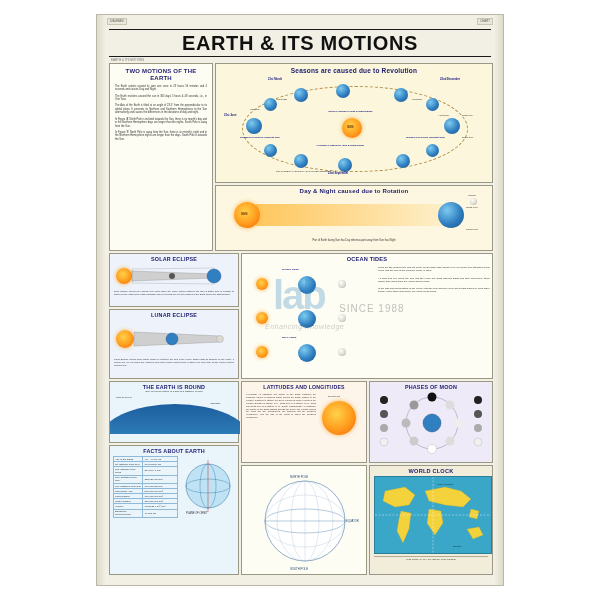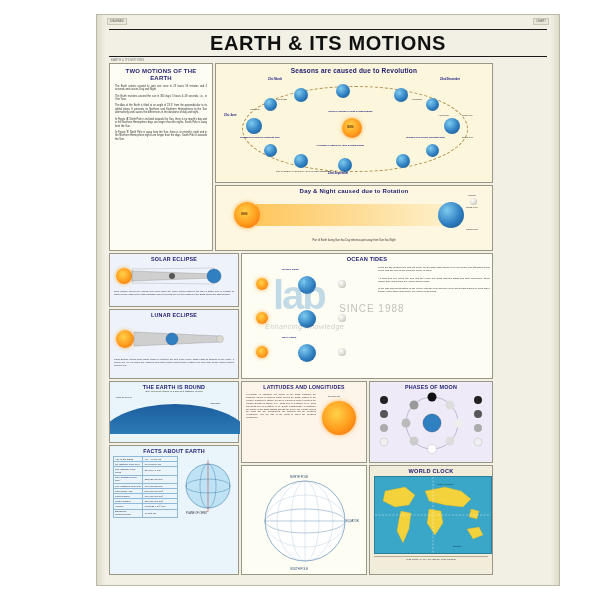--- a/index.html
+++ b/index.html
@@ -1,17 +1,17 @@
 <!DOCTYPE html>
 <html><head>
 <meta charset="utf-8">
 <style>
   html,body{margin:0;padding:0;background:#ffffff;}
   body{width:600px;height:600px;font-family:"Liberation Sans",sans-serif;overflow:hidden;}
-  .poster{position:absolute;left:96px;top:14px;width:464px;height:572px;background:#f2f0e4;border:1px solid #b9b7a6;box-sizing:border-box;}
+  .poster{position:absolute;left:96px;top:14px;width:408px;height:572px;background:#f2f0e4;border:1px solid #b9b7a6;box-sizing:border-box;}
   .edge{position:absolute;top:0;bottom:0;width:10px;background:linear-gradient(to right,#dedbcb,#f4f2e7);}
   .edge.l{left:0;} .edge.r{right:0;background:linear-gradient(to left,#dedbcb,#f4f2e7);}
   .corner-tag{position:absolute;font-size:2.6px;color:#555;background:#e9e7d8;border:.5px solid #c8c6b5;padding:1px 2px;letter-spacing:.2px;}
   .title-bar{position:absolute;left:12px;right:12px;top:14px;height:26px;border-top:1.6px solid #1a1a1a;border-bottom:1.6px solid #1a1a1a;display:flex;align-items:center;justify-content:center;}
   .title-bar h1{margin:0;font-size:20px;letter-spacing:.6px;font-weight:bold;color:#111;}
   .sub-tag{position:absolute;left:14px;top:43px;font-size:3px;color:#777;}
 
   .panel{position:absolute;box-sizing:border-box;border:.8px solid #9a9885;}
   .panel-title{text-align:center;font-weight:bold;color:#1b1b6e;letter-spacing:.2px;}
   .tiny{font-size:2.6px;line-height:1.32;color:#333;text-align:justify;}

